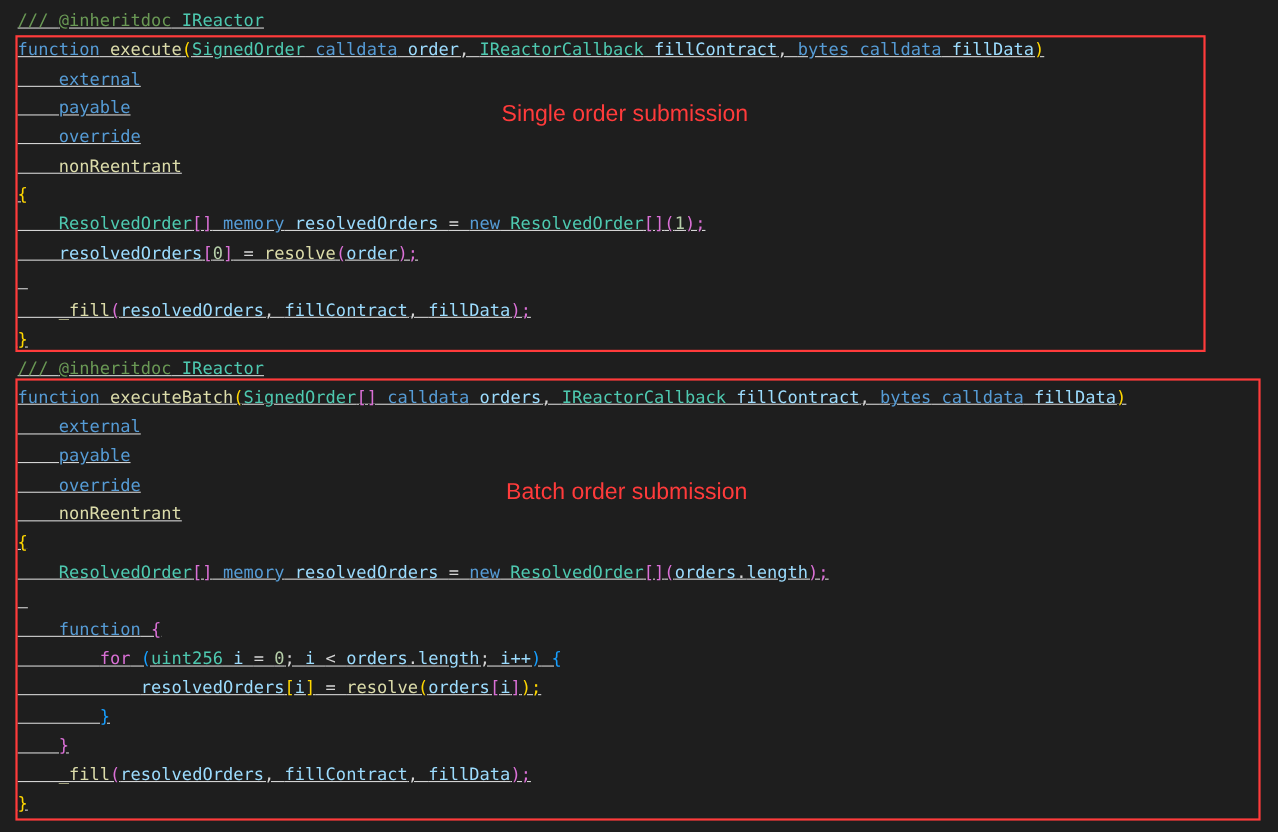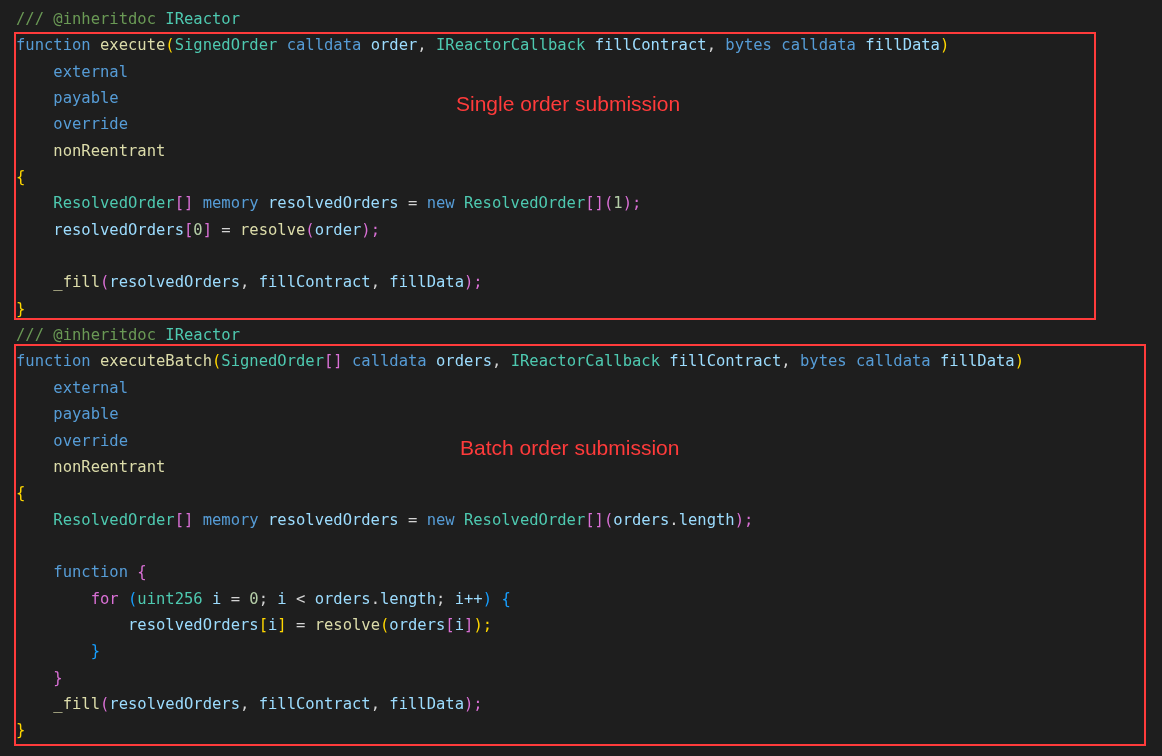--- a/index.html
+++ b/index.html
@@ -40,20 +40,21 @@
     color: #ff3b3b;
     font-family: Arial, sans-serif;
     font-size: 21px;
     pointer-events: none;
   }
   #ann1 { top: 86px; left: 456px; }
   #ann2 { top: 430px; left: 460px; }
   pre {
     margin: 0;
     white-space: pre;
+    text-decoration: underline;
   }
   .c-comment { color: #6a9955; }
   .c-type { color: #4ec9b0; }
   .c-keyword { color: #569cd6; }
   .c-func { color: #dcdcaa; }
   .c-param { color: #9cdcfe; }
   .c-plain { color: #d4d4d4; }
   .c-yellowbrace { color: #ffd700; }
   .c-purplebrace { color: #da70d6; }
   .c-bluebrace { color: #179fff; }

